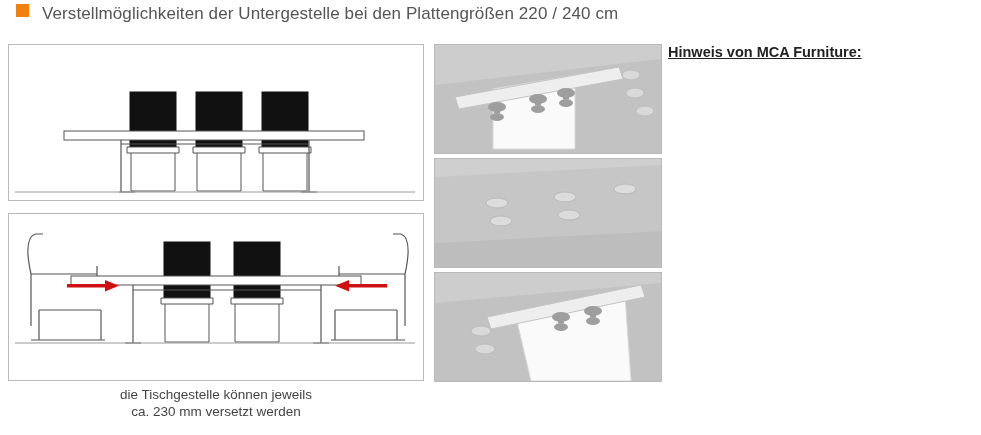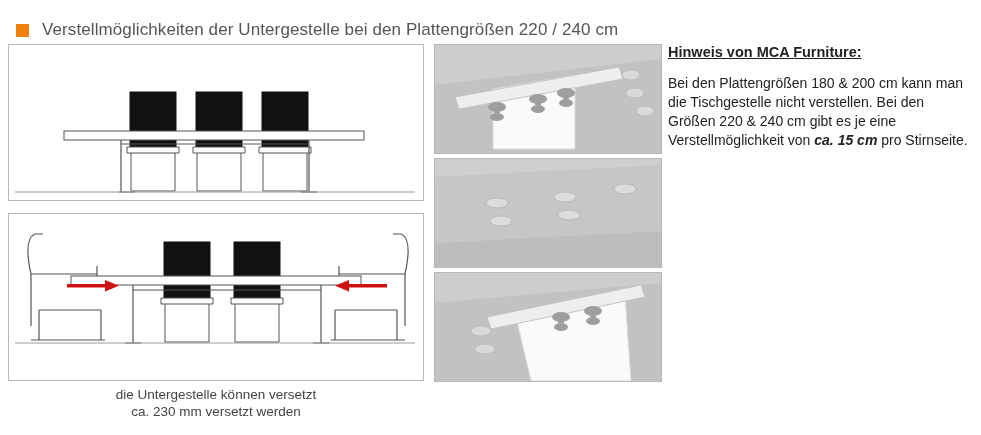--- a/index.html
+++ b/index.html
@@ -13,25 +13,24 @@
     font-family: "Liberation Sans", sans-serif;
     color: #333333;
     position: relative;
     overflow: hidden;
   }
 
   
   .header {
     position: absolute;
     left: 0;
-    top: 12px;
+    top: 4px;
     width: 981px;
     height: 36px;
     display: flex;
-    align-items: center;
   }
   .header-bullet {
     width: 13px;
     height: 13px;
     background: #f08010;
     margin-left: 16px;
     margin-right: 13px;
     flex: none;
   }
   .header-title {
@@ -178,21 +177,21 @@
       <path d="M96 66 L110 71.75 L96 77.5 Z"></path>
     </g>
     <g fill="#d01010">
       <rect x="340" y="70" width="38" height="3.5"></rect>
       <path d="M340 66 L326 71.75 L340 77.5 Z"></path>
     </g>
   </svg>
 </div>
 
 <div class="caption">
-  <div>die Untergestelle können versetzt</div>
+  <div>die Tischgestelle können jeweils</div>
   <div>ca. 230 mm versetzt werden</div>
 </div>
 
 <div class="photo" id="photo-1">
   <svg width="226" height="108" viewBox="0 0 226 108" xmlns="http://www.w3.org/2000/svg">
     <rect x="0" y="0" width="226" height="108" fill="#cdcdcd"></rect>
     <path d="M0 40 L226 14 L226 108 L0 108 Z" fill="#c2c2c2"></path>
 
     <path d="M58 104 L58 44 L140 30 L140 104 Z" fill="#fafafa" stroke="#d8d8d8"></path>
 
@@ -253,14 +252,13 @@
 
     <g fill="#d9d9d9" stroke="#bcbcbc">
       <ellipse cx="46" cy="58" rx="10" ry="5"></ellipse>
       <ellipse cx="50" cy="76" rx="10" ry="5"></ellipse>
     </g>
   </svg>
 </div>
 
 <div class="note">
   <div class="note-heading">Hinweis von MCA Furniture:</div>
-  <p class="note-par"><span>Bei den Plattengrößen 180 &amp; 200 cm kann man die Tischgestelle nicht verstellen. Bei den Größen 220 &amp; 240 cm gibt es je eine Verstellmöglichkeit von </span><em>ca. 15 cm</em><span> pro Stirnseite.</span></p>
 </div>
 
 </body></html>

